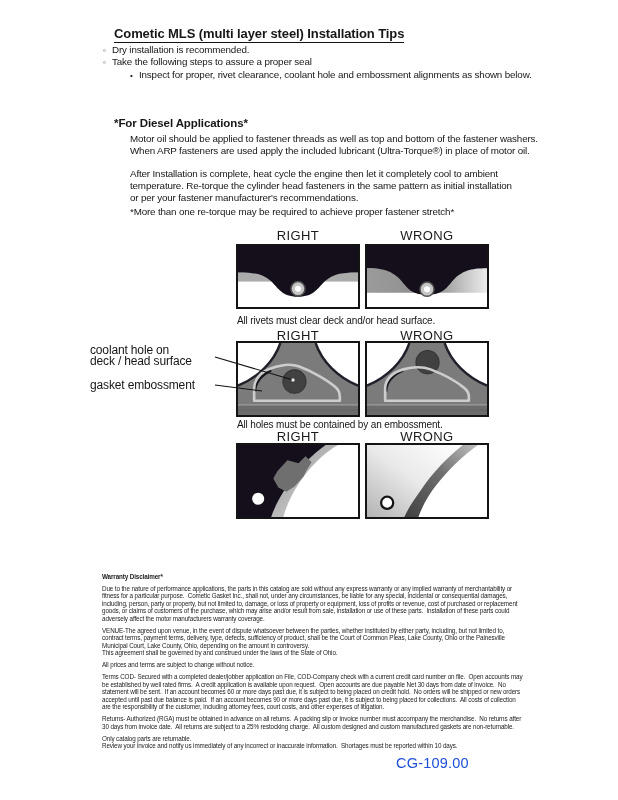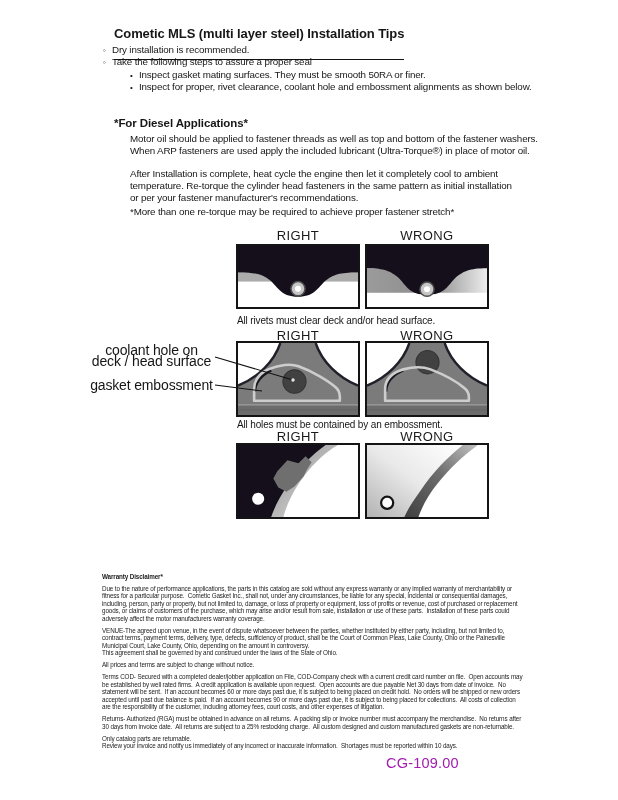--- a/index.html
+++ b/index.html
@@ -4,51 +4,50 @@
 <style>
   html,body{margin:0;padding:0;background:#e8e8e8;}
   #page{
     position:relative;width:618px;height:800px;background:#ffffff;
     font-family:"Liberation Sans",sans-serif;color:#161616;overflow:hidden;
   }
   .abs{position:absolute;}
   .pre{white-space:pre;}
   .title{
     left:114px;top:26px;font-size:13px;font-weight:bold;
-    border-bottom:1.6px solid #121212;padding-bottom:18px;white-space:nowrap;letter-spacing:-0.1px;
+    border-bottom:1.6px solid #121212;padding-bottom:1px;white-space:nowrap;letter-spacing:-0.1px;
   }
   .bullets{left:103px;top:44px;font-size:9.8px;letter-spacing:-0.15px;}
   .brow{height:12.3px;line-height:12.3px;white-space:nowrap;}
   .brow .mk{display:inline-block;width:9px;font-size:8px;text-align:left;}
   .brow.sub{padding-left:27px;}
   .h2{font-size:11.5px;font-weight:bold;letter-spacing:-0.1px;}
   .body-text{font-size:9.8px;line-height:11.8px;letter-spacing:-0.15px;margin-left:16px;}
   .dlabel{width:124px;text-align:center;font-size:13px;line-height:13px;letter-spacing:0.4px;color:#1a1a1a;}
   .panel{width:124px;height:65px;border:2.5px solid #141414;box-sizing:border-box;background:#fff;}
   .panel.tall{height:76px;}
   .panel svg{display:block;width:100%;height:100%;}
   .caption{font-size:10px;line-height:12.5px;letter-spacing:-0.15px;white-space:pre;}
-  .side-label{width:123px;text-align:center;font-size:14px;line-height:11.3px;letter-spacing:-0.15px;white-space:pre;}
+  .side-label{width:123px;text-align:left;font-size:12px;line-height:11.3px;letter-spacing:-0.15px;white-space:pre;}
   .legal{left:102px;top:573px;width:440px;font-size:6.3px;line-height:7.5px;letter-spacing:-0.12px;color:#1c1c1c;}
   .legal .lh{font-weight:bold;margin:0 0 4px 0;}
   .legal p{margin:0 0 4.5px 0;white-space:pre;}
-  .footer-code{left:386px;top:755px;font-size:14.5px;letter-spacing:0.2px;color:#a21caf;}
+  .footer-code{left:396px;top:755px;font-size:14.5px;letter-spacing:0.2px;color:#1d4ed8;}
   .overlay{left:0;top:0;width:618px;height:800px;pointer-events:none;}
 </style>
 </head>
 <body>
 
 <div id="page">
 
   <div class="abs title">Cometic MLS (multi layer steel) Installation Tips</div>
 
   <div class="abs bullets">
     <div class="brow"><span class="mk">◦</span><span>Dry installation is recommended.</span></div>
     <div class="brow"><span class="mk">◦</span><span>Take the following steps to assure a proper seal</span></div>
-    <div class="brow sub"><span class="mk">•</span><span>Inspect gasket mating surfaces.  They must be smooth 50RA or finer.</span></div>
     <div class="brow sub"><span class="mk">•</span><span>Inspect for proper, rivet clearance, coolant hole and embossment alignments as shown below.</span></div>
   </div>
 
   <div class="abs h2" style="left:114px;top:117px;">*For Diesel Applications*</div>
   <div class="abs body-text pre" style="left:114px;top:133px;">Motor oil should be applied to fastener threads as well as top and bottom of the fastener washers.
 When ARP fasteners are used apply the included lubricant (Ultra-Torque®) in place of motor oil.</div>
   <div class="abs body-text pre" style="left:114px;top:168px;">After Installation is complete, heat cycle the engine then let it completely cool to ambient
 temperature. Re-torque the cylinder head fasteners in the same pattern as initial installation
 or per your fastener manufacturer's recommendations.</div>
   <div class="abs body-text" style="left:114px;top:206px;">*More than one re-torque may be required to achieve proper fastener stretch*</div>

